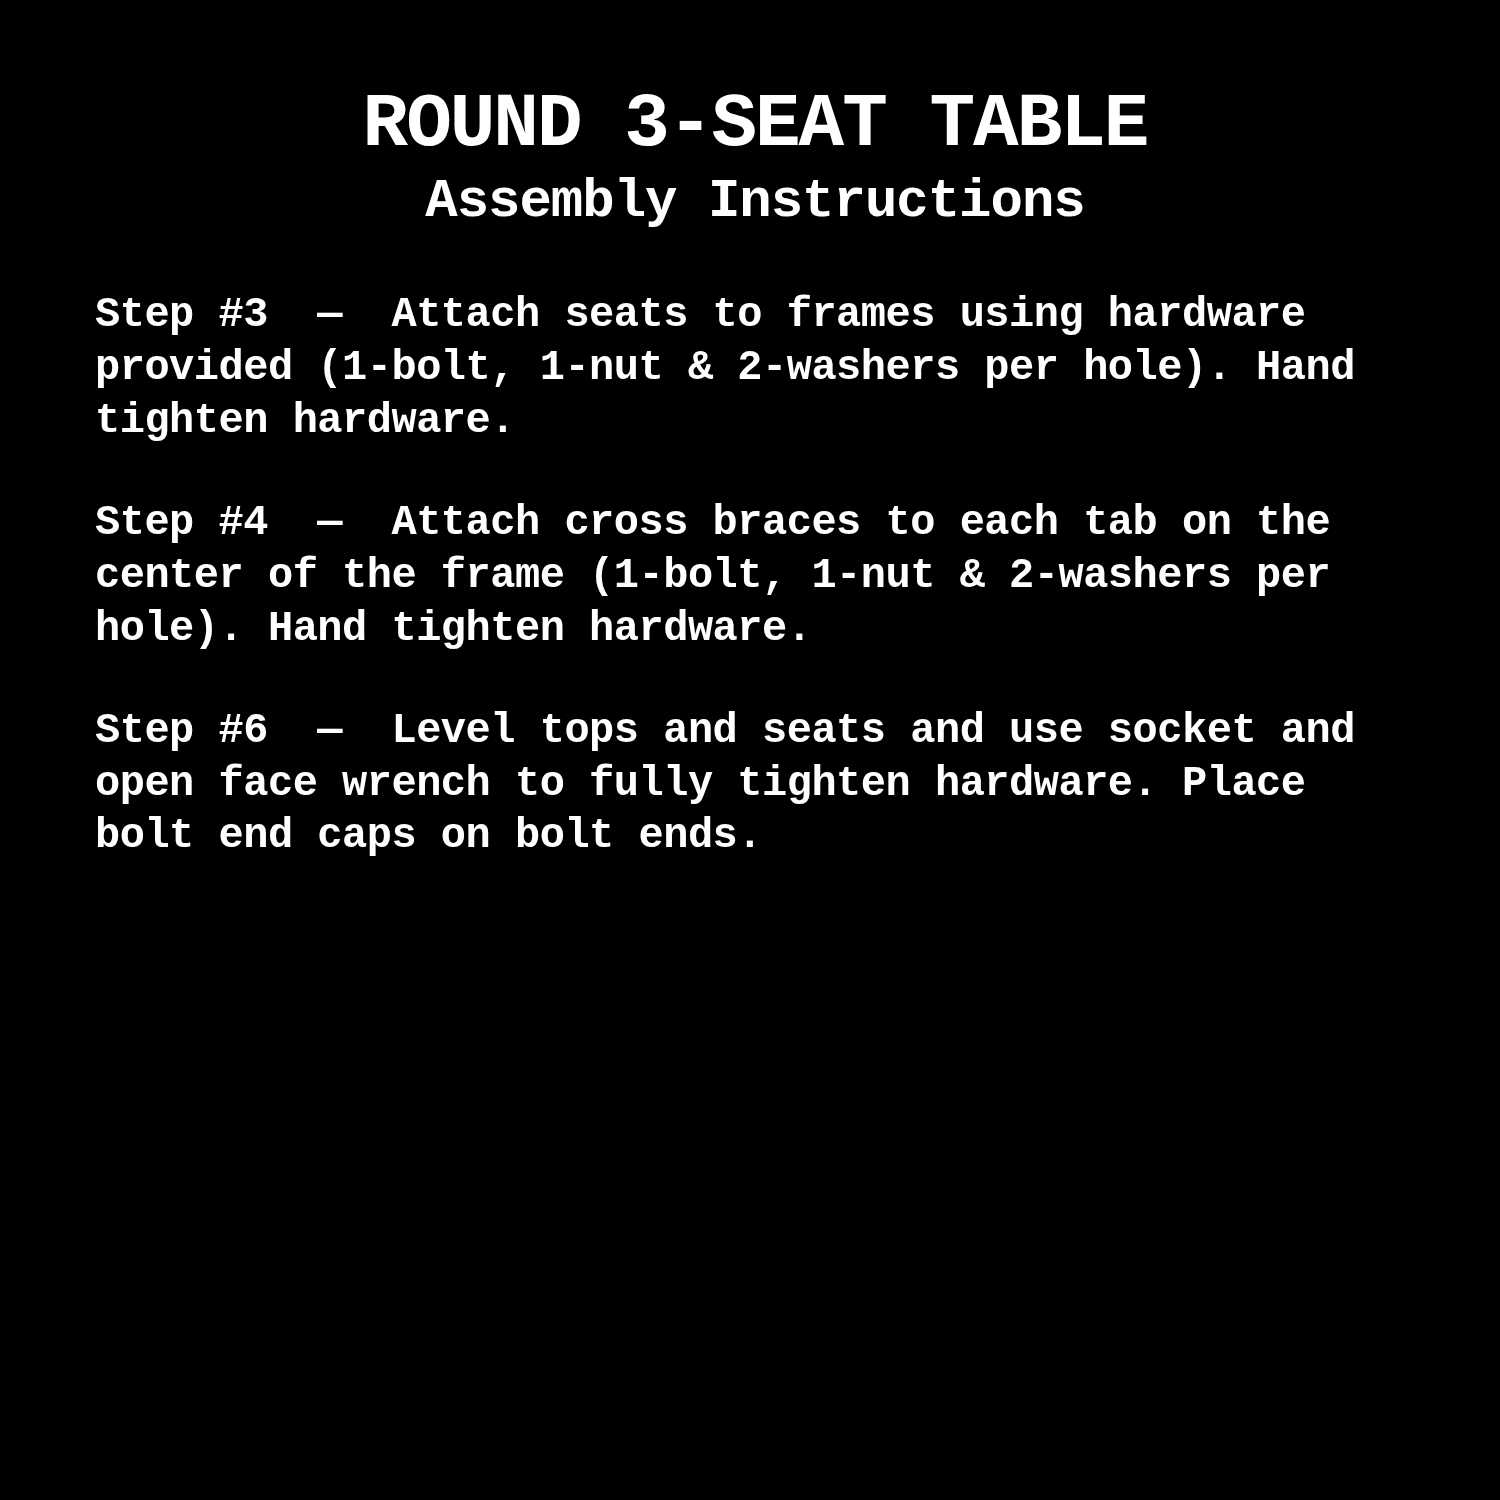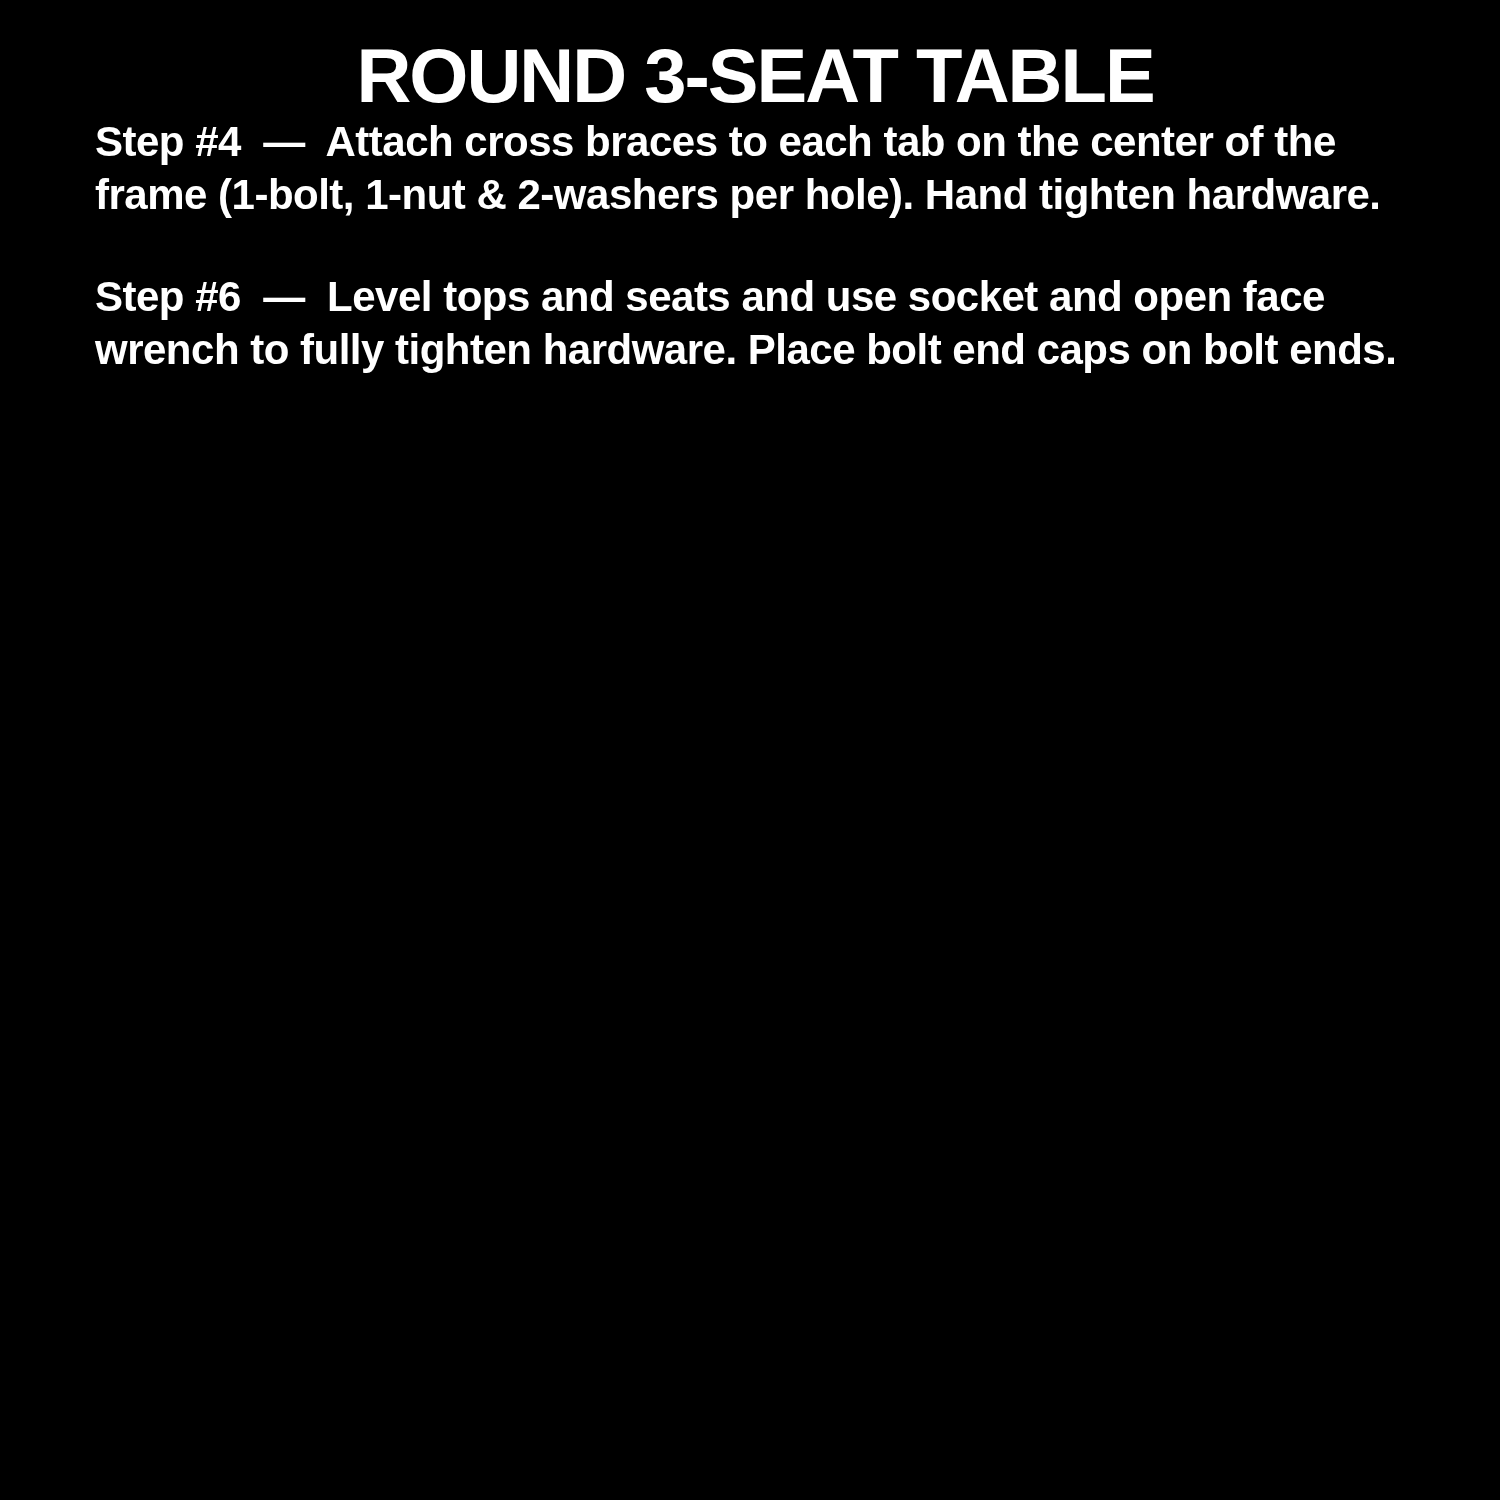--- a/index.html
+++ b/index.html
@@ -9,24 +9,24 @@
   body {
     width: 1500px;
     height: 1500px;
     background: #000000;
     overflow: hidden;
   }
   .sheet {
     box-sizing: border-box;
     width: 1500px;
     height: 1500px;
-    padding: 36px 85px 40px 95px;
+    padding: 86px 85px 40px 95px;
     background: #000000;
     color: #ffffff;
-    font-family: Liberation Sans, sans-serif;
+    font-family: Liberation Mono, monospace;
     font-weight: bold;
   }
   .title {
     margin: 0;
     text-align: center;
     font-size: 76px;
     line-height: 1.05;
     letter-spacing: -2px;
     color: #ffffff;
   }
@@ -48,16 +48,18 @@
   }
   .step:last-child {
     margin-bottom: 16px;
   }
 </style>
 </head>
 <body>
 
 <div class="sheet">
   <h1 class="title">ROUND 3-SEAT TABLE</h1>
+  <h2 class="subtitle">Assembly Instructions</h2>
 
+  <p class="step">Step #3  —  Attach seats to frames using hardware provided (1-bolt, 1-nut &amp; 2-washers per hole). Hand tighten hardware.</p>
   <p class="step">Step #4  —  Attach cross braces to each tab on the center of the frame (1-bolt, 1-nut &amp; 2-washers per hole). Hand tighten hardware.</p>
   <p class="step">Step #6  —  Level tops and seats and use socket and open face wrench to fully tighten hardware. Place bolt end caps on bolt ends.</p>
 </div>
 
 </body></html>

